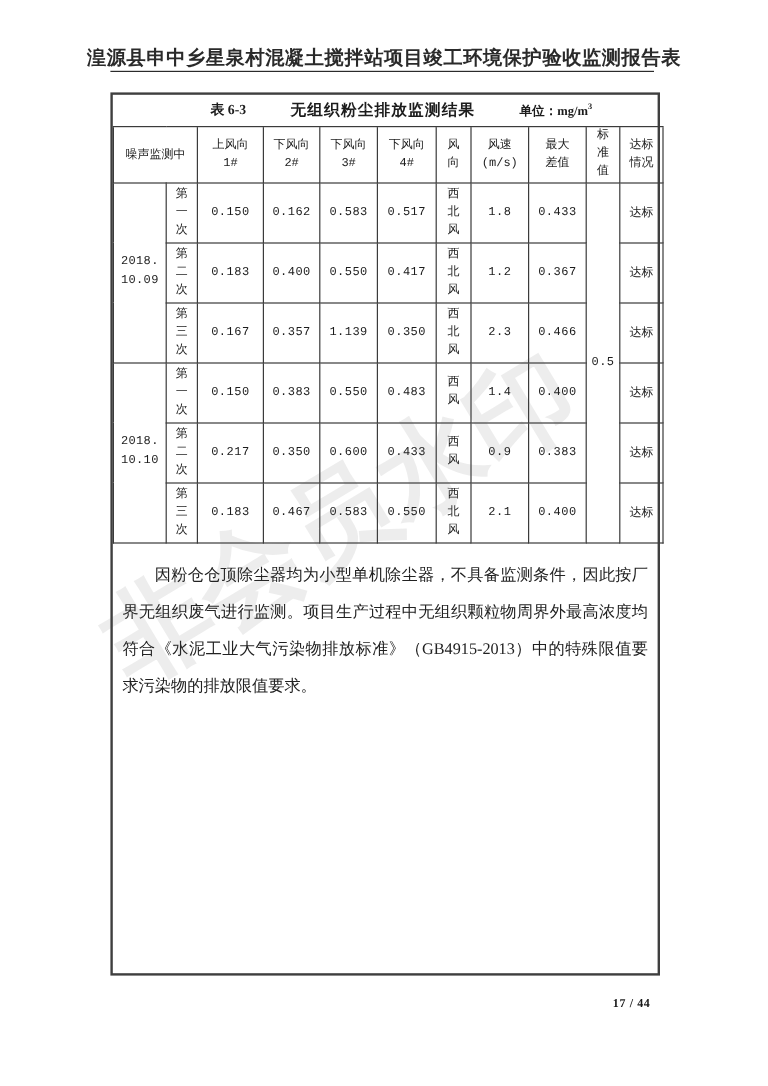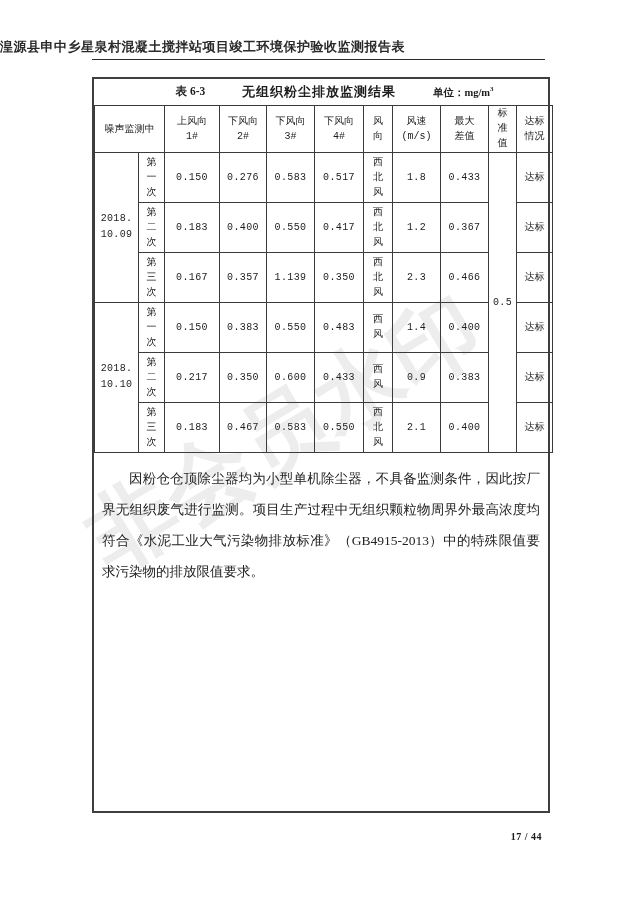--- a/index.html
+++ b/index.html
@@ -9,22 +9,22 @@
     position: relative;
     background: #ffffff;
     font-family: "Liberation Serif", serif;
     color: #1f1f1f;
     overflow: hidden;
   }
 
   
   .doc-header {
     position: absolute; top: 38px; left: 0; width: 100%;
-    text-align: left;
-    font-size: 13px; font-weight: bold; letter-spacing: 0.5px;
+    text-align: center;
+    font-size: 16px; font-weight: bold; letter-spacing: 0.5px;
     color: #2a2a2a;
   }
   .header-rule {
     position: absolute; top: 59px; left: 92px; width: 453px; height: 1px;
     background: #2b2b2b;
   }
 
   
   .content-box {
     position: absolute; left: 92px; top: 77px;
@@ -160,21 +160,21 @@
 情况</td>
     </tr>
 
     <tr class="data-row">
       <td rowspan="3" class="date-cell">2018.
 10.09</td>
       <td class="v">第
 一
 次</td>
       <td class="num">0.150</td>
-      <td class="num">0.276</td>
+      <td class="num">0.162</td>
       <td class="num">0.583</td>
       <td class="num">0.517</td>
       <td class="v">西
 北
 风</td>
       <td class="num">1.8</td>
       <td class="num">0.433</td>
       <td rowspan="6" class="num">0.5</td>
       <td>达标</td>
     </tr>

